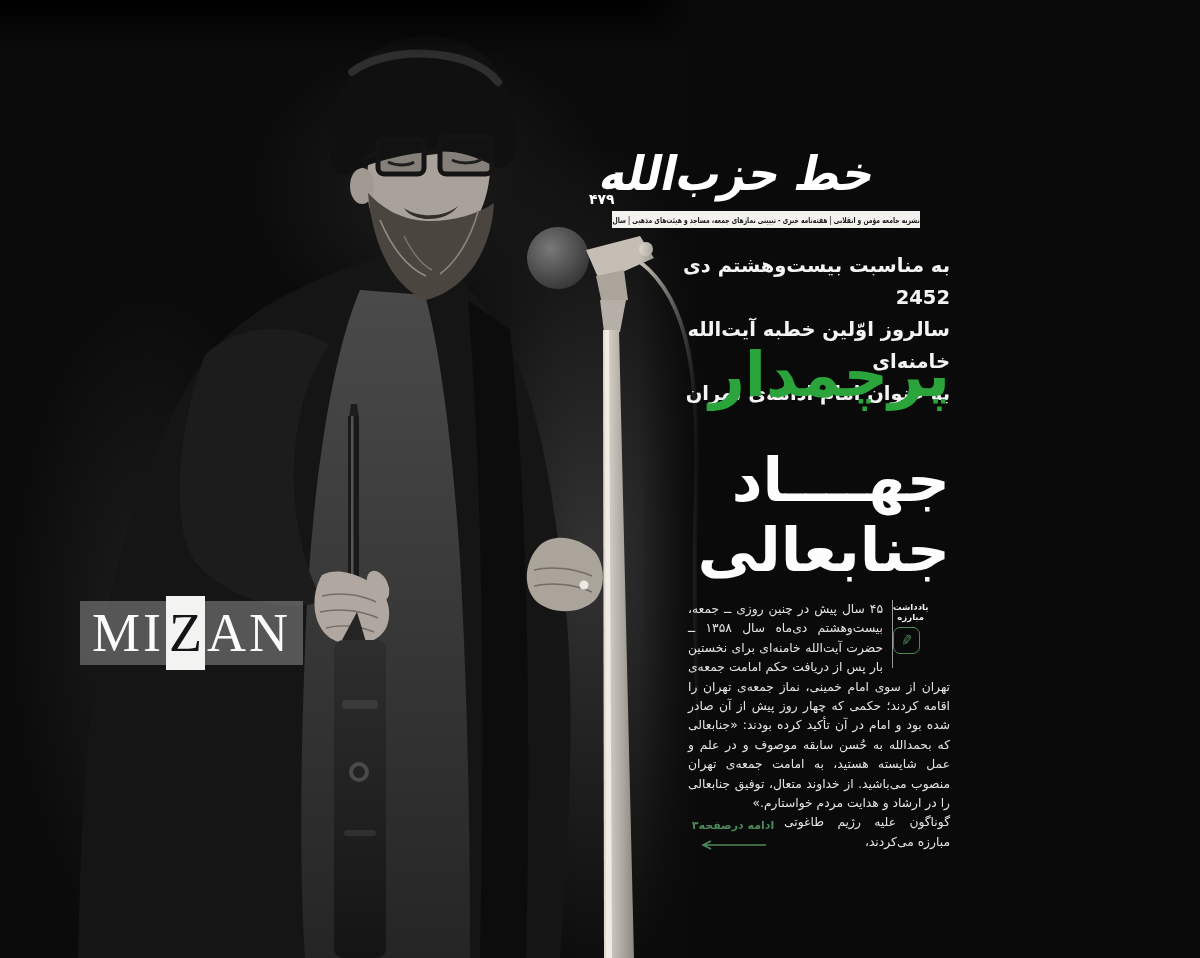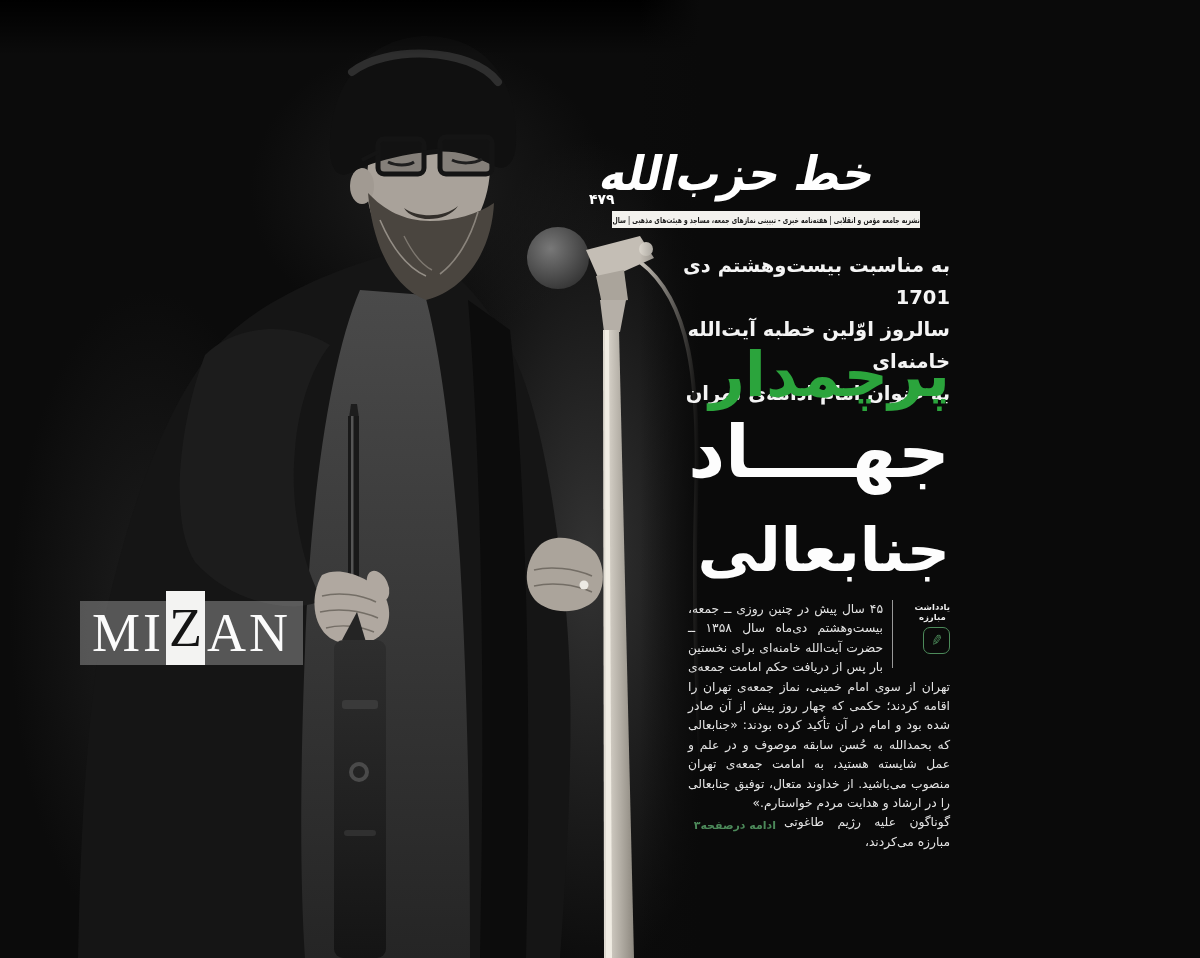--- a/index.html
+++ b/index.html
@@ -24,46 +24,46 @@
                 transform:scaleX(0.72);transform-origin:right center;font-weight:bold;}
 
   
   .kicker{left:630px;top:250px;width:320px;direction:rtl;text-align:right;
           color:#f4f4f4;font-weight:bold;font-size:19.5px;line-height:32px;}
 
   
   .hl{left:560px;width:390px;direction:rtl;text-align:right;font-weight:bold;
       white-space:nowrap;line-height:1;}
   .hl-1{top:344px;font-size:62px;color:var(--green-headline);}
-  .hl-2{top:416px;font-size:72px;color:#fdfdfd;}
+  .hl-2{top:450px;font-size:60px;color:#fdfdfd;}
   .hl-3{top:520px;font-size:60px;color:#fdfdfd;}
 
   
   .article{left:688px;top:600px;width:262px;direction:rtl;text-align:justify;
            color:#e4e4e4;font-size:12.3px;line-height:19.4px;}
   .article p{text-align:justify;text-justify:inter-word;}
   .note-badge{float:right;width:58px;margin-left:9px;margin-bottom:4px;
               border-right:1px solid #8f8f8f;padding-right:0;border-right:none;
               border-left:1px solid #999;padding-left:0;
-              display:flex;flex-direction:column;align-items:flex-start;gap:5px;
+              display:flex;flex-direction:column;align-items:flex-end;gap:5px;
               padding-top:2px;height:68px;}
   .note-badge .lbl{font-size:8.5px;line-height:10px;font-weight:bold;color:#efefef;
                    text-align:center;white-space:nowrap;}
   .pen-box{width:27px;height:27px;border:1.5px solid var(--green-accent);border-radius:7px;
            display:flex;align-items:center;justify-content:center;}
   .pen-box span{color:var(--green-accent);font-size:14px;transform:scaleX(-1) rotate(10deg);}
   .continue-note{float:left;width:86px;margin-left:2px;margin-right:8px;margin-top:3px;
-                 display:flex;flex-direction:row;align-items:center;gap:4px;}
+                 display:flex;flex-direction:column;align-items:center;gap:4px;}
   .continue-note .lbl{color:var(--green-accent);font-weight:bold;font-size:11px;white-space:nowrap;}
   .cont-arrow{width:66px;height:10px;}
   .cont-arrow path{stroke:var(--green-accent);stroke-width:1.6;fill:none;}
 
   
   .watermark{left:80px;top:601px;height:64px;background:rgba(255,255,255,0.28);
-             display:inline-flex;align-items:flex-end;padding:0 12px;}
+             display:inline-flex;align-items:center;padding:0 12px;}
   .watermark .wm-txt{font-family:"Liberation Serif",serif;font-size:54px;color:#fbfbfb;
                      letter-spacing:3px;line-height:64px;}
   .wm-zbox{background:#f3f3f2;height:74px;margin:0 2px;display:flex;align-items:center;
            padding:0 3px;}
   .wm-zbox .wm-z{font-family:"Liberation Serif",serif;font-size:54px;color:#141414;
                  line-height:74px;}
 </style>
 </head>
 <body>
 
@@ -200,21 +200,21 @@
   <rect x="640" y="0" width="60" height="958" fill="url(#fadeRight)"></rect>
 </svg>
 
 <div class="abs logo">خط حزب‌الله</div>
 <div class="abs issue-no">۴۷۹</div>
 <div class="abs infobar">
   <span>نشریه جامعه مؤمن و انقلابی | هفته‌نامه خبری - تبیینی نمازهای جمعه، مساجد و هیئت‌های مذهبی | سال دهم، شماره ۴۷۹ | هفته آخر دی ۱۴۰۳ | @khattehezbollah</span>
 </div>
 
 <div class="abs kicker">
-  <div>به مناسبت بیست‌وهشتم دی 1701</div>
+  <div>به مناسبت بیست‌وهشتم دی 2452</div>
   <div>سالروز اوّلین خطبه آیت‌الله خامنه‌ای</div>
   <div>به عنوان امام ادامه‌ی تهران</div>
 </div>
 
 <div class="abs hl hl-1">پرچمدار</div>
 <div class="abs hl hl-2">جهــــاد</div>
 <div class="abs hl hl-3">جنابعالی</div>
 
 <div class="abs article">
   <div class="note-badge">

